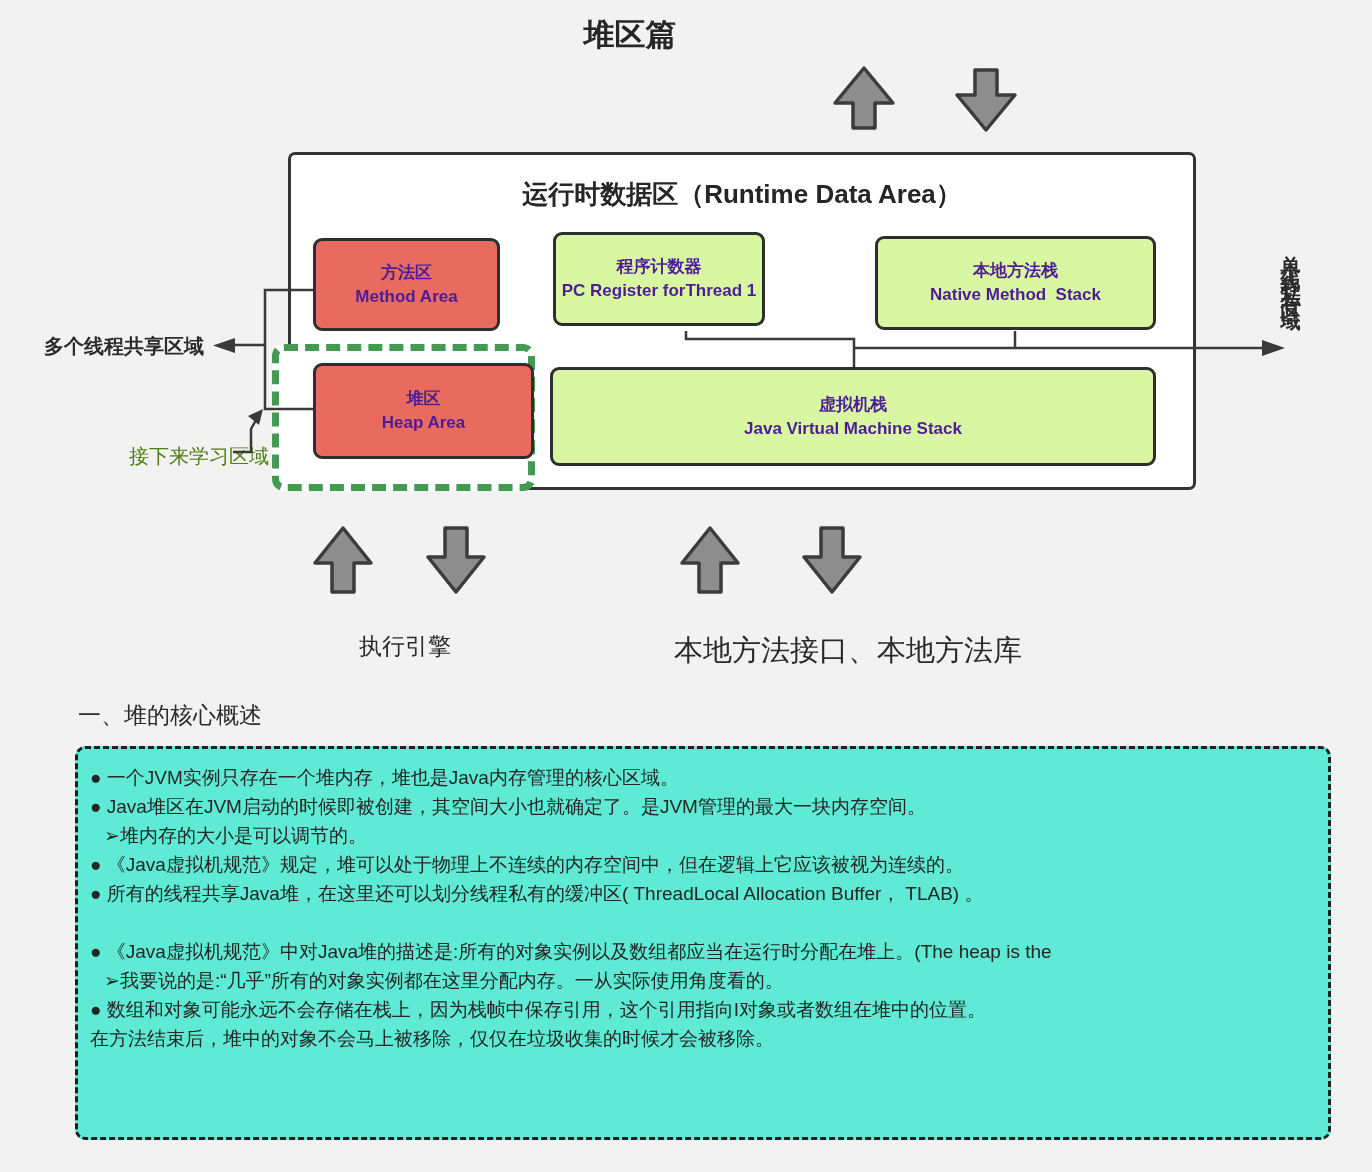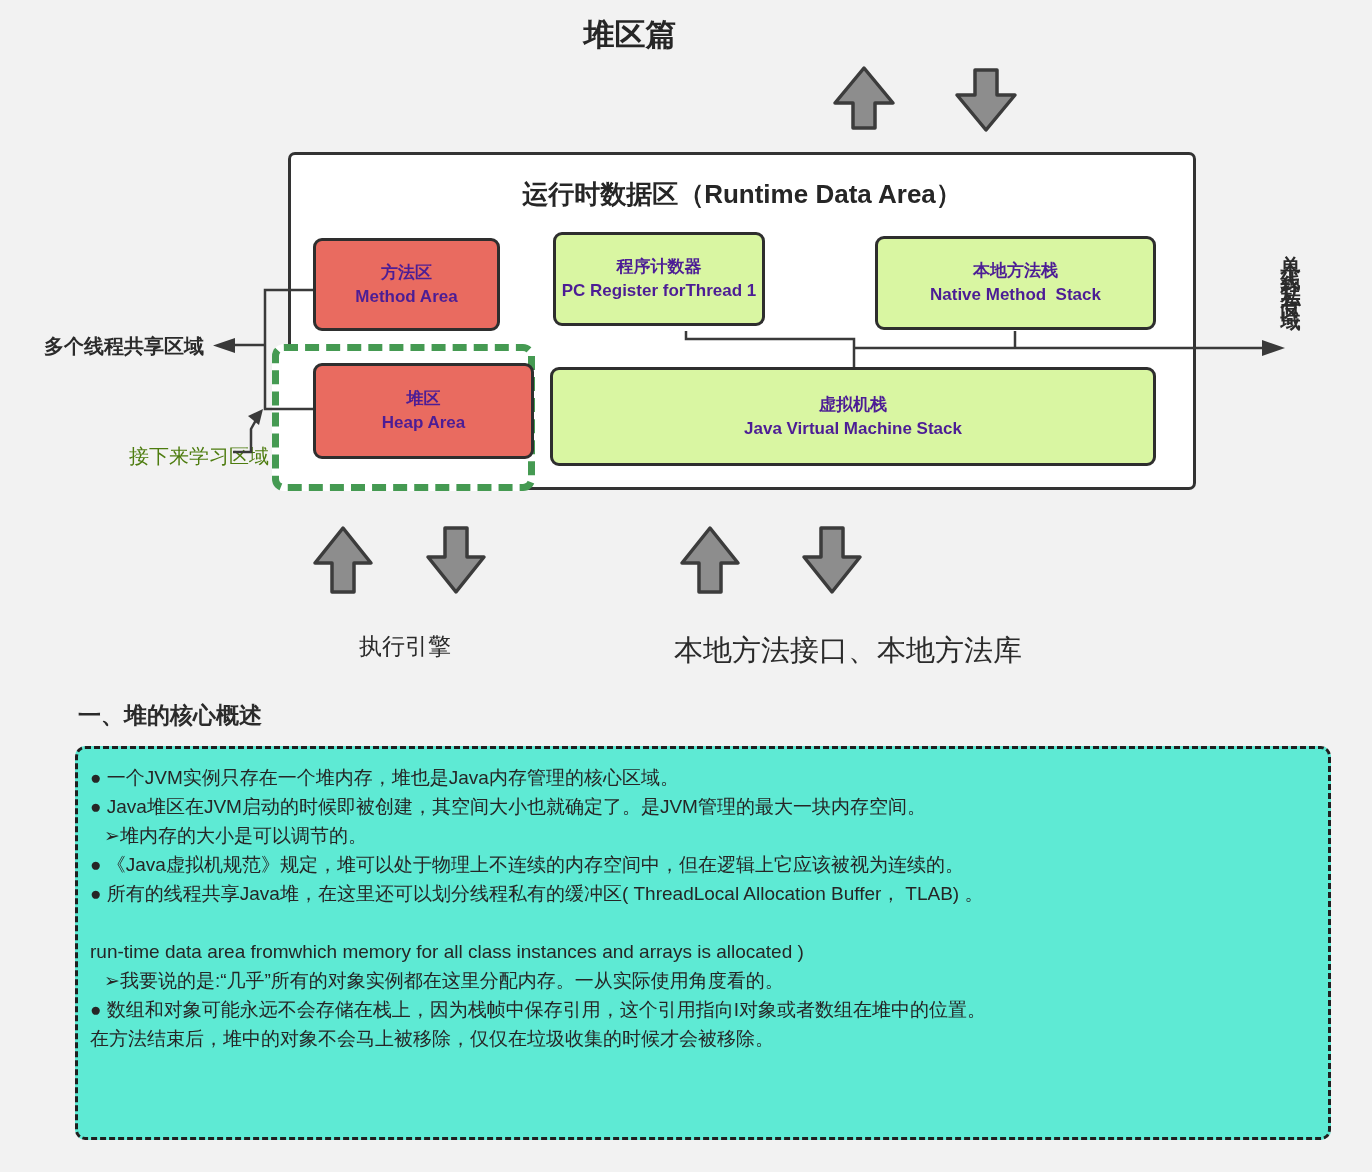--- a/index.html
+++ b/index.html
@@ -52,21 +52,21 @@
   .shared-label{left:44px;top:333px;font-size:20px;font-weight:bold;color:#2b2b2b;}
   .next-label{left:90px;top:443px;font-size:20px;color:#4d7c0f;margin-left:39px;}
   .private-label{
     left:1278px;top:239px;
     writing-mode:vertical-rl;text-orientation:upright;
     font-size:20px;font-weight:bold;letter-spacing:8px;color:#2b2b2b;
   }
   .engine-label{left:320px;top:631px;width:170px;text-align:center;font-size:23px;color:#2b2b2b;}
   .nmi-label{left:648px;top:631px;width:400px;text-align:center;font-size:29px;color:#2b2b2b;}
   
-  .section-heading{left:78px;top:700px;font-size:23px;font-weight:700;color:#2b2b2b;}
+  .section-heading{left:78px;top:700px;font-size:23px;font-weight:400;color:#2b2b2b;}
   .pink-panel{
     left:75px;top:746px;width:1256px;height:394px;
     background:#5eead4;
     border:3px dashed #1f1f1f;border-radius:10px;
     box-sizing:border-box;
     padding:14px 12px;
     font-size:19px;line-height:29px;color:#262626;
   }
   .pline{min-height:29px;white-space:pre-wrap;}
   .pline.indent{padding-left:14px;}
@@ -142,17 +142,17 @@
 
 <div class="abs section-heading">一、堆的核心概述</div>
 
 <div class="abs pink-panel">
   <div class="pline">● 一个JVM实例只存在一个堆内存，堆也是Java内存管理的核心区域。</div>
   <div class="pline">● Java堆区在JVM启动的时候即被创建，其空间大小也就确定了。是JVM管理的最大一块内存空间。</div>
   <div class="pline indent">➢堆内存的大小是可以调节的。</div>
   <div class="pline">● 《Java虚拟机规范》规定，堆可以处于物理上不连续的内存空间中，但在逻辑上它应该被视为连续的。</div>
   <div class="pline">● 所有的线程共享Java堆，在这里还可以划分线程私有的缓冲区( ThreadLocal Allocation Buffer， TLAB) 。</div>
   <div class="pline"></div>
-  <div class="pline">run-time data area fromwhich memory for all class instances and arrays is allocated )</div>
+  <div class="pline">● 《Java虚拟机规范》中对Java堆的描述是:所有的对象实例以及数组都应当在运行时分配在堆上。(The heap is the</div>
   <div class="pline indent">➢我要说的是:“几乎”所有的对象实例都在这里分配内存。一从实际使用角度看的。</div>
   <div class="pline">● 数组和对象可能永远不会存储在栈上，因为栈帧中保存引用，这个引用指向I对象或者数组在堆中的位置。</div>
   <div class="pline">在方法结束后，堆中的对象不会马上被移除，仅仅在垃圾收集的时候才会被移除。</div>
 </div>
 
 </body></html>

